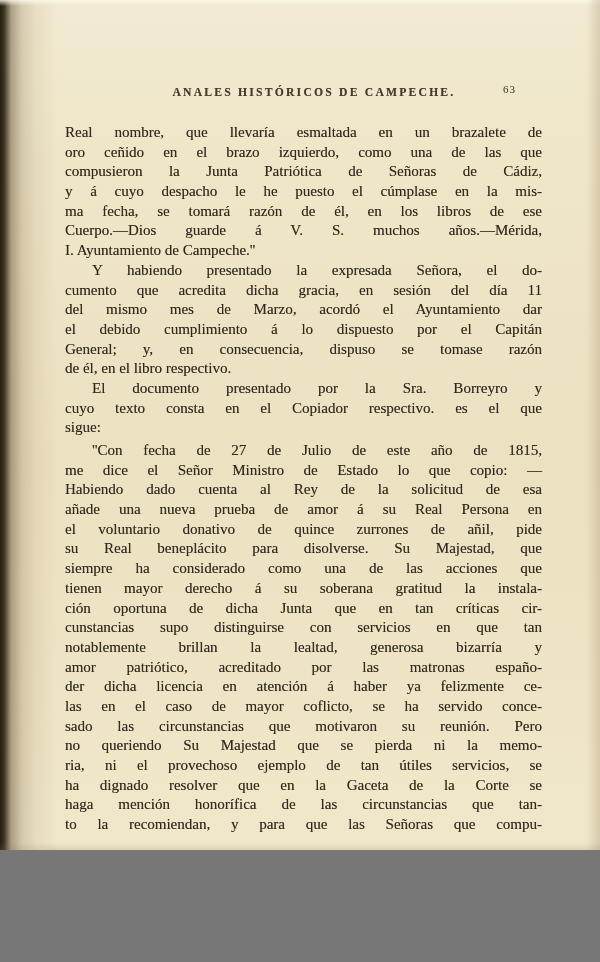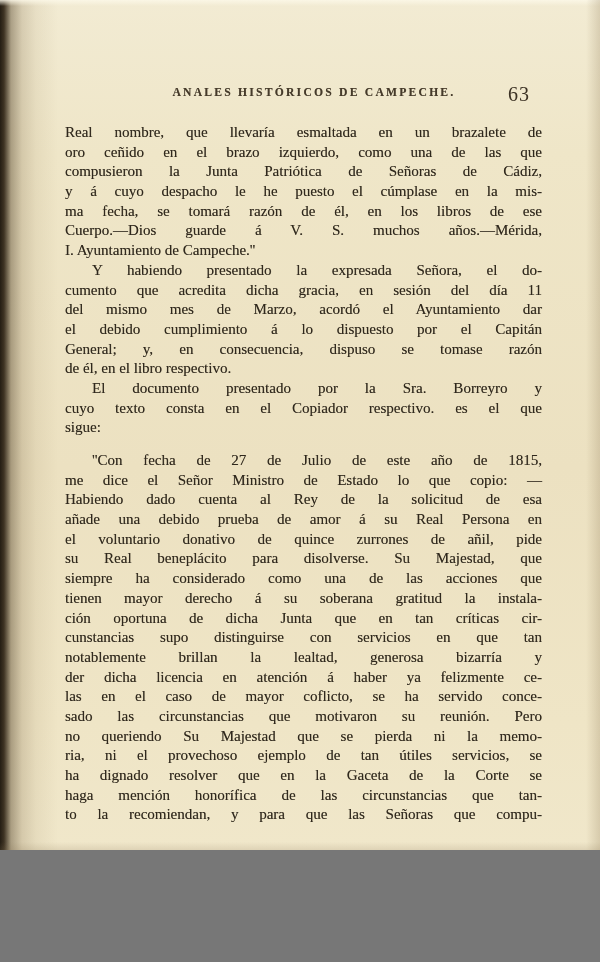--- a/index.html
+++ b/index.html
@@ -31,30 +31,30 @@
   .running-header {
     position:absolute; top:86px; left:88px; right:60px; height:22px;
     color:#453a2a;
   }
   .header-title {
     display:block; text-align:center;
     font-size:11.5px; font-weight:bold; letter-spacing:2.3px;
     text-shadow:0.2px 0.3px 0.4px rgba(50,40,25,0.5);
   }
   .page-number {
-    position:absolute; right:10px; top:-3px;
-    font-size:20px; letter-spacing:1px; color:#3c3224;
+    position:absolute; right:24px; top:-3px;
+    font-size:11px; letter-spacing:1px; color:#3c3224;
   }
   .text-block {
     position:absolute; top:123px; left:65px; width:477px;
     font-size:15px; line-height:19.7px; color:#2f281d;
     text-shadow:0.2px 0.3px 0.5px rgba(45,35,20,0.45);
   }
   .para { margin:0; }
-  .para.gap { margin-top:13px; }
+  .para.gap { margin-top:3px; }
   .line {
     text-align:justify; text-align-last:justify;
     height:19.7px; overflow:visible;
   }
   .line.short { text-align-last:left; }
   .para.indent .line:first-child { text-indent:27px; }
 </style>
 </head>
 <body>
 
@@ -89,28 +89,29 @@
       </div>
       <div class="para indent">
         <div class="line">El documento presentado por la Sra. Borreyro y</div>
         <div class="line">cuyo texto consta en el Copiador respectivo. es el que</div>
         <div class="line short">sigue:</div>
       </div>
       <div class="para indent gap">
         <div class="line">''Con fecha de 27 de Julio de este año de 1815,</div>
         <div class="line">me dice el Señor Ministro de Estado lo que copio: —</div>
         <div class="line">Habiendo dado cuenta al Rey de la solicitud de esa</div>
-        <div class="line">añade una debido prueba de amor á su Real Persona en</div>
+        <div class="line">añade una nueva prueba de amor á su Real Persona en</div>
         <div class="line">el voluntario donativo de quince zurrones de añil, pide</div>
         <div class="line">su Real beneplácito para disolverse. Su Majestad, que</div>
         <div class="line">siempre ha considerado como una de las acciones que</div>
         <div class="line">tienen mayor derecho á su soberana gratitud la instala-</div>
         <div class="line">ción oportuna de dicha Junta que en tan críticas cir-</div>
         <div class="line">cunstancias supo distinguirse con servicios en que tan</div>
         <div class="line">notablemente brillan la lealtad, generosa bizarría y</div>
+        <div class="line">amor patriótico, acreditado por las matronas españo-</div>
         <div class="line">der dicha licencia en atención á haber ya felizmente ce-</div>
         <div class="line">las en el caso de mayor coflicto, se ha servido conce-</div>
         <div class="line">sado las circunstancias que motivaron su reunión. Pero</div>
         <div class="line">no queriendo Su Majestad que se pierda ni la memo-</div>
         <div class="line">ria, ni el provechoso ejemplo de tan útiles servicios, se</div>
         <div class="line">ha dignado resolver que en la Gaceta de la Corte se</div>
         <div class="line">haga mención honorífica de las circunstancias que tan-</div>
         <div class="line">to la recomiendan, y para que las Señoras que compu-</div>
       </div>
     </div>

